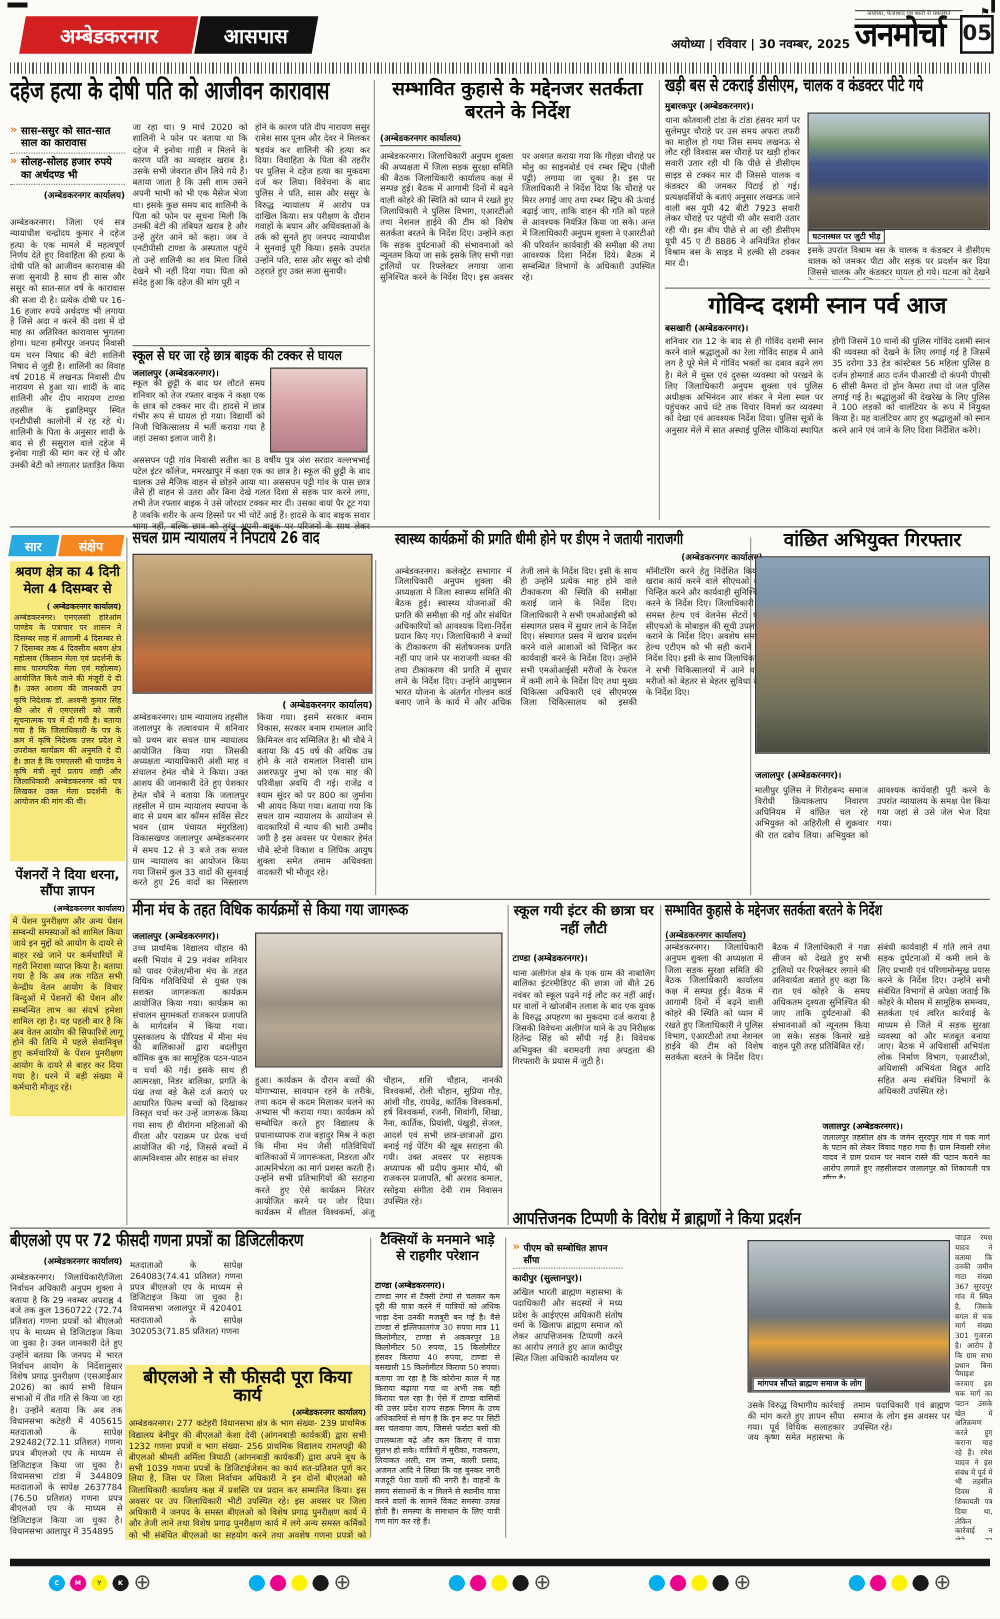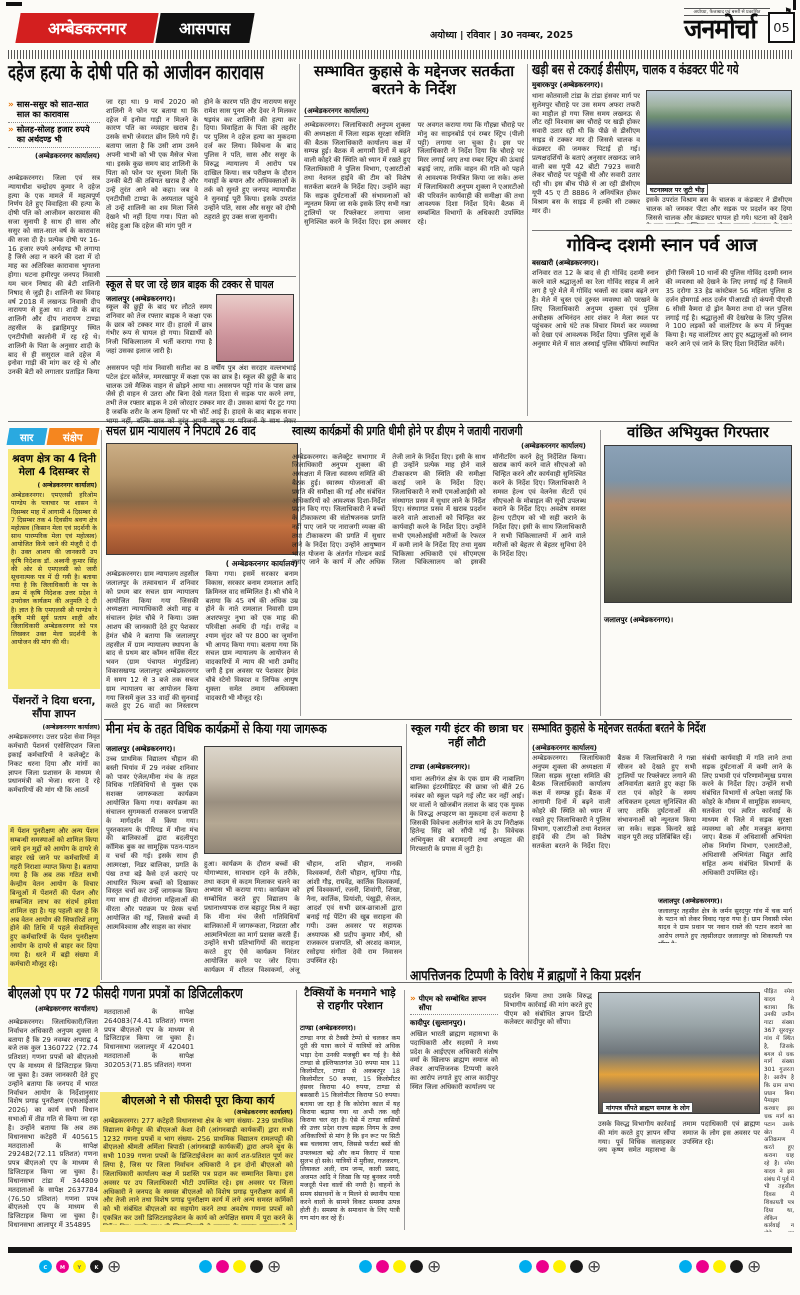--- a/index.html
+++ b/index.html
@@ -38,28 +38,28 @@
   <div class="abs" style="left:6px;top:2px;width:16px;height:4px;background:#111;"></div>
   <div class="abs" style="right:4px;top:0;width:3px;height:10px;background:#111;"></div>
 
   <div class="abs tagred" style="left:18px;top:13px;width:138px;height:30px;font-size:16px;">
     <span class="unskew">अम्बेडकरनगर</span>
   </div>
   <div class="abs tagblack" style="left:158px;top:13px;width:94px;height:30px;font-size:16px;">
     <span class="unskew">आसपास</span>
   </div>
 
-  <div class="abs" style="left:430px;top:28px;width:250px;font-size:9.5px;font-weight:bold;color:#111;">अयोध्या | रविवार | 30 नवम्बर, 2025</div>
+  <div class="abs" style="left:430px;top:28px;width:250px;text-align:right;font-size:9.5px;font-weight:bold;color:#111;">अयोध्या | रविवार | 30 नवम्बर, 2025</div>
 
   <div class="abs ctr" style="left:684px;top:8px;width:86px;font-size:4.6px;color:#333;border-top:1px solid #555;border-bottom:1px solid #555;line-height:1.4;">अयोध्या, फैजाबाद एवं बस्ती से प्रकाशित</div>
   <div class="abs hl nw" style="left:684px;top:14px;width:86px;font-size:27px;transform:scaleX(.92);letter-spacing:-1px;">जनमोर्चा</div>
 
   <div class="abs" style="left:768px;top:12px;width:27px;height:31px;border:2px solid #111;background:#fff;box-sizing:border-box;text-align:center;">
     <span class="abs" style="left:14px;top:-8px;font-size:9px;color:#111;">⚑</span>
-    <span style="font-size:13px;font-weight:normal;line-height:27px;">05</span>
+    <span style="font-size:17px;font-weight:bold;line-height:27px;">05</span>
   </div>
 
   <div class="abs stripbar" style="left:8px;top:50px;width:784px;height:9px;"></div>
 
   <div class="abs hr" style="left:8px;top:421px;width:784px;"></div>
   <div class="abs hr" style="left:104px;top:719px;width:688px;"></div>
   <div class="abs hr" style="left:8px;top:982px;width:784px;"></div>
   <div class="abs vr" style="left:299px;top:64px;height:352px;"></div>
   <div class="abs vr" style="left:527px;top:64px;height:352px;"></div>
   <div class="abs vr" style="left:101px;top:430px;height:550px;"></div>
@@ -131,44 +131,44 @@
       </div>
     </div>
     <div class="yellow" style="margin-top:4px;padding:3px;box-sizing:border-box;height:240px;overflow:hidden;">
       <div class="hl ctr" style="font-size:10.5px;line-height:1.25;">श्रवण क्षेत्र का 4 दिनी मेला 4 दिसम्बर से</div>
       <div class="office ctr" style="font-size:6.2px;margin-top:2px;">( अम्बेडकरनगर कार्यालय)</div>
       <div class="bodytxt small" style="height:188px;margin-top:2px;">अम्बेडकरनगर। एमएलसी हरिओम पाण्डेय के पत्राचार पर शासन ने दिसम्बर माह में आगामी 4 दिसम्बर से 7 दिसम्बर तक 4 दिवसीय श्रवण क्षेत्र महोत्सव (किसान मेला एवं प्रदर्शनी के साथ पारम्परिक मेला एवं महोत्सव) आयोजित किये जाने की मंजूरी दे दी है। उक्त आशय की जानकारी उप कृषि निदेशक डॉ. अश्वनी कुमार सिंह की ओर से एमएलसी को जारी सूचनात्मक पत्र में दी गयी है। बताया गया है कि जिलाधिकारी के पत्र के क्रम में कृषि निदेशक उत्तर प्रदेश ने उपरोक्त कार्यक्रम की अनुमति दे दी है। ज्ञात है कि एमएलसी श्री पाण्डेय ने कृषि मंत्री सूर्य प्रताप शाही और जिलाधिकारी अम्बेडकरनगर को पत्र लिखकर उक्त मेला प्रदर्शनी के आयोजन की मांग की थी।</div>
     </div>
     <div style="margin-top:5px;">
       <div class="hl ctr" style="font-size:10.5px;line-height:1.25;">पेंशनरों ने दिया धरना, सौंपा ज्ञापन</div>
       <div class="office ctr" style="font-size:6.2px;margin-top:2px;">(अम्बेडकरनगर कार्यालय)</div>
-      <div class="bodytxt" style="height:92px;margin-top:2px;">अम्बेडकरनगर। उत्तर प्रदेश सेवा निवृत कर्मचारी पेंशनर्स एसोसिएशन जिला इकाई कर्मचारियों ने कलेक्ट्रेट के निकट धरना दिया और मांगों का ज्ञापन जिला प्रशासन के माध्यम से प्रधानमंत्री को भेजा। धरना दे रहे कर्मचारियों की मांग थी कि आठवें</div>
       <div class="bodytxt yellow" style="height:162px;padding:2px;box-sizing:border-box;">में पेंशन पुनरीक्षण और अन्य पेंशन सम्बन्धी समस्याओं को शामिल किया जाये इन मुद्दों को आयोग के दायरे से बाहर रखे जाने पर कर्मचारियों में गहरी निराशा व्याप्त किया है। बताया गया है कि अब तक गठित सभी केन्द्रीय वेतन आयोग के विचार बिन्दुओं में पेंशनरों की पेंशन और सम्बन्धित लाभ का संदर्भ हमेशा शामिल रहा है। यह पहली बार है कि अब वेतन आयोग की सिफारिशें लागू होने की तिथि में पहले सेवानिवृत्त हुए कर्मचारियों के पेंशन पुनरीक्षण आयोग के दायरे से बाहर कर दिया गया है। धरने में बड़ी संख्या में कर्मचारी मौजूद रहे।</div>
     </div>
   </div>
 
   <div class="abs" style="left:106px;top:424px;width:192px;height:294px;">
     <div class="hl nw" style="font-size:13px;transform:scaleX(.78);">सचल ग्राम न्यायालय ने निपटाये 26 वाद</div>
     <div class="photo" style="width:192px;height:112px;margin-top:5px;background:linear-gradient(180deg,#cbae85 0%,#b5946a 28%,#8a6b4a 52%,#c4713f 74%,#99502e 100%),repeating-linear-gradient(90deg,rgba(120,80,40,.25) 0 6px,transparent 6px 18px);"></div>
     <div class="office" style="margin-top:3px;font-size:7.5px;">( अम्बेडकरनगर कार्यालय)</div>
     <div class="bodytxt cols2" style="height:146px;margin-top:2px;">अम्बेडकरनगर। ग्राम न्यायालय तहसील जलालपुर के तत्वावधान में शनिवार को प्रथम बार सचल ग्राम न्यायालय आयोजित किया गया जिसकी अध्यक्षता न्यायाधिकारी अंशी माह व संचालन हेमंत चौबे ने किया। उक्त आशय की जानकारी देते हुए पेशकार हेमंत चौबे ने बताया कि जलालपुर तहसील में ग्राम न्यायालय स्थापना के बाद से प्रथम बार कॉमन सर्विस सेंटर भवन (ग्राम पंचायत मंगुरडिला) विकासखण्ड जलालपुर अम्बेडकरनगर में समय 12 से 3 बजे तक सचल ग्राम न्यायालय का आयोजन किया गया जिसमें कुल 33 वादों की सुनवाई करते हुए 26 वादों का निस्तारण किया गया। इसमें सरकार बनाम विकास, सरकार बनाम रामलाल आदि क्रिमिनल वाद सम्मिलित है। श्री चौबे ने बताया कि 45 वर्ष की अधिक उम्र होने के नाते रामलाल निवासी ग्राम अशरफपुर नुभा को एक माह की परिवीक्षा अवधि दी गई। राजेंद्र व श्याम सुंदर को पर 800 का जुर्माना भी आयद किया गया। बताया गया कि सचल ग्राम न्यायालय के आयोजन से वादकारियों में न्याय की भारी उम्मीद जगी है इस अवसर पर पेशकार हेमंत चौबे स्टेनो विकाश व लिपिक आयुष शुक्ला समेत तमाम अधिवक्ता वादकारी भी मौजूद रहे।</div>
   </div>
 
-  <div class="abs" style="left:292px;top:424px;width:294px;height:294px;">
+  <div class="abs" style="left:316px;top:424px;width:294px;height:294px;">
     <div class="hl nw" style="font-size:12.5px;transform:scaleX(.76);">स्वास्थ्य कार्यक्रमों की प्रगति धीमी होने पर डीएम ने जतायी नाराजगी</div>
     <div class="office" style="margin-top:3px;">(अम्बेडकरनगर कार्यालय)</div>
     <div class="bodytxt cols3" style="height:262px;margin-top:3px;">अम्बेडकरनगर। कलेक्ट्रेट सभागार में जिलाधिकारी अनुपम शुक्ला की अध्यक्षता में जिला स्वास्थ्य समिति की बैठक हुई। स्वास्थ्य योजनाओं की प्रगति की समीक्षा की गई और संबंधित अधिकारियों को आवश्यक दिशा-निर्देश प्रदान किए गए। जिलाधिकारी ने बच्चों के टीकाकरण की संतोषजनक प्रगति नहीं पाए जाने पर नाराजगी व्यक्त की तथा टीकाकरण की प्रगति में सुधार लाने के निर्देश दिए। उन्होंने आयुष्मान भारत योजना के अंतर्गत गोल्डन कार्ड बनाए जाने के कार्य में और अधिक तेजी लाने के निर्देश दिए। इसी के साथ ही उन्होंने प्रत्येक माह होने वाले टीकाकरण की स्थिति की समीक्षा कराई जाने के निर्देश दिए। जिलाधिकारी ने सभी एमओआईसी को संस्थागत प्रसव में सुधार लाने के निर्देश दिए। संस्थागत प्रसव में खराब प्रदर्शन करने वाले आशाओं को चिन्हित कर कार्यवाही करने के निर्देश दिए। उन्होंने सभी एमओआईसी मरीजों के रेफरल में कमी लाने के निर्देश दिए तथा मुख्य चिकित्सा अधिकारी एवं सीएमएस जिला चिकित्सालय को इसकी मॉनीटरिंग करने हेतु निर्देशित किया। खराब कार्य करने वाले सीएचओ को चिन्हित करने और कार्यवाही सुनिश्चित करने के निर्देश दिए। जिलाधिकारी ने समस्त हेल्थ एवं वेलनेस सेंटरों एवं सीएचओ के मोबाइल की सूची उपलब्ध कराने के निर्देश दिए। अवशेष समस्त हेल्थ एटीएम को भी सही कराने के निर्देश दिए। इसी के साथ जिलाधिकारी ने सभी चिकित्सालयों में आने वाले मरीजों को बेहतर से बेहतर सुविधा देने के निर्देश दिए।</div>
   </div>
 
   <div class="abs" style="left:604px;top:424px;width:188px;height:294px;">
     <div class="hl ctr" style="font-size:15px;">वांछित अभियुक्त गिरफ्तार</div>
     <div class="photo" style="width:188px;height:158px;margin-top:5px;background:linear-gradient(180deg,#8ba1b6 0%,#7d94a8 22%,#b08968 38%,#8a7f60 58%,#6f6f5a 78%,#4a4a3f 100%);"></div>
     <div style="margin-top:4px;">
       <span class="dateline">जलालपुर (अम्बेडकरनगर)।</span>
     </div>
+    <div class="bodytxt cols2" style="height:84px;margin-top:2px;">मालीपुर पुलिस ने गिरोहबन्द समाज विरोधी क्रियाकलाप निवारण अधिनियम में वांछित चल रहे अभियुक्त को अहिरौली से शुक्रवार की रात दबोच लिया। अभियुक्त को आवश्यक कार्यवाही पूरी करने के उपरांत न्यायालय के समक्ष पेश किया गया जहां से उसे जेल भेज दिया गया।</div>
   </div>
 
   <div class="abs" style="left:106px;top:722px;width:296px;height:258px;">
     <div class="hl nw" style="font-size:13px;transform:scaleX(.8);">मीना मंच के तहत विधिक कार्यक्रमों से किया गया जागरूक</div>
     <div class="abs" style="left:0;top:22px;width:92px;height:236px;">
       <div class="dateline">जलालपुर (अम्बेडकरनगर)।</div>
       <div class="bodytxt" style="height:222px;margin-top:2px;">उच्च प्राथमिक विद्यालय चौहान की बस्ती भियांव में 29 नवंबर शनिवार को पावर एंजेल/मीना मंच के तहत विधिक गतिविधियों से युक्त एक सशक्त जागरूकता कार्यक्रम आयोजित किया गया। कार्यक्रम का संचालन सुगमकर्ता राजकरन प्रजापति के मार्गदर्शन में किया गया। पुस्तकालय के पीरियड में मीना मंच की बालिकाओं द्वारा बदलीपुरा कॉमिक बुक का सामूहिक पठन-पाठन व चर्चा की गई। इसके साथ ही आत्मरक्षा, निडर बालिका, प्रगति के पंख तथा बड़े कैसे दर्ज कराएं पर आधारित फिल्म बच्चों को दिखाकर विस्तृत चर्चा कर उन्हें जागरूक किया गया साथ ही वीरांगना महिलाओं की वीरता और पराक्रम पर प्रेरक चर्चा आयोजित की गई, जिससे बच्चों में आत्मविश्वास और साहस का संचार</div>
     </div>
     <div class="abs photo" style="left:98px;top:24px;width:198px;height:108px;background:linear-gradient(180deg,#dcd6cb 0%,#c8beae 28%,#9a8f80 52%,#b5a893 72%,#8f8475 100%);"></div>
     <div class="abs bodytxt cols2" style="left:98px;top:138px;width:198px;height:120px;">हुआ। कार्यक्रम के दौरान बच्चों की योगाभ्यास, सावधान रहने के तरीके, तथा कदम से कदम मिलाकर चलने का अभ्यास भी कराया गया। कार्यक्रम को सम्बोधित करते हुए विद्यालय के प्रधानाध्यापक राज बहादुर मिश्र ने कहा कि मीना मंच जैसी गतिविधियाँ बालिकाओं में जागरूकता, निडरता और आत्मनिर्भरता का मार्ग प्रशस्त करती हैं। उन्होंने सभी प्रतिभागियों की सराहना करते हुए ऐसे कार्यक्रम निरंतर आयोजित करने पर जोर दिया। कार्यक्रम में शीतल विश्वकर्मा, अंजू चौहान, शशि चौहान, नानकी विश्वकर्मा, रोली चौहान, सुप्रिया गौड़, आंशी गौड़, राघवेंद्र, कार्तिक विश्वकर्मा, हर्ष विश्वकर्मा, रजनी, शिवांगी, शिखा, नैना, कार्तिक, प्रियांशी, पंखुड़ी, सेजल, आदर्श एवं सभी छात्र-छात्राओं द्वारा बनाई गई पेंटिंग की खूब सराहना की गयी। उक्त अवसर पर सहायक अध्यापक श्री प्रदीप कुमार मौर्य, श्री राजकरन प्रजापति, श्री अरशद कमाल, रसोइया संगीता देवी राम निवासन उपस्थित रहे।</div>
@@ -195,21 +195,21 @@
     </div>
   </div>
 
   <div class="abs" style="left:8px;top:986px;width:288px;height:246px;">
     <div class="hl nw" style="font-size:14px;transform:scaleX(.76);">बीएलओ एप पर 72 फीसदी गणना प्रपत्रों का डिजिटलीकरण</div>
     <div class="office ctr" style="width:90px;margin-top:3px;font-size:6.8px;">(अम्बेडकरनगर कार्यालय)</div>
     <div class="abs bodytxt" style="left:0;top:32px;width:90px;height:214px;">अम्बेडकरनगर। जिलाधिकारी/जिला निर्वाचन अधिकारी अनुपम शुक्ला ने बताया है कि 29 नवम्बर अपराह्न 4 बजे तक कुल 1360722 (72.74 प्रतिशत) गणना प्रपत्रों को बीएलओ एप के माध्यम से डिजिटाइज किया जा चुका है। उक्त जानकारी देते हुए उन्होंने बताया कि जनपद में भारत निर्वाचन आयोग के निर्देशानुसार विशेष प्रगाढ़ पुनरीक्षण (एसआईआर 2026) का कार्य सभी विधान सभाओं में तीव्र गति से किया जा रहा है। उन्होंने बताया कि अब तक विधानसभा कटेहरी में 405615 मतदाताओं के सापेक्ष 292482(72.11 प्रतिशत) गणना प्रपत्र बीएलओ एप के माध्यम से डिजिटाइज किया जा चुका है। विधानसभा टांडा में 344809 मतदाताओं के सापेक्ष 2637784 (76.50 प्रतिशत) गणना प्रपत्र बीएलओ एप के माध्यम से डिजिटाइज किया जा चुका है। विधानसभा आलापुर में 354895</div>
     <div class="abs bodytxt" style="left:96px;top:22px;width:90px;height:80px;">मतदाताओं के सापेक्ष 264083(74.41 प्रतिशत) गणना प्रपत्र बीएलओ एप के माध्यम से डिजिटाइज किया जा चुका है। विधानसभा जलालपुर में 420401 मतदाताओं के सापेक्ष 302053(71.85 प्रतिशत) गणना</div>
 
     <div class="abs yellow" style="left:92px;top:106px;width:196px;height:140px;padding:3px;box-sizing:border-box;overflow:hidden;">
-      <div class="hl ctr" style="font-size:11px;">बीएलओ ने सौ फीसदी पूरा किया कार्य</div>
+      <div class="hl ctr" style="font-size:14px;">बीएलओ ने सौ फीसदी पूरा किया कार्य</div>
       <div class="office ctr" style="font-size:6.4px;">(अम्बेडकरनगर कार्यालय)</div>
       <div class="bodytxt" style="height:108px;margin-top:1px;">अम्बेडकरनगर। 277 कटेहरी विधानसभा क्षेत्र के भाग संख्या- 239 प्राथमिक विद्यालय बेनीपुर की बीएलओ केशा देवी (आंगनबाड़ी कार्यकर्त्री) द्वारा सभी 1232 गणना प्रपत्रों व भाग संख्या- 256 प्राथमिक विद्यालय रामलपट्टी की बीएलओ श्रीमती अर्मिला त्रिपाठी (आंगनबाड़ी कार्यकर्त्री) द्वारा अपने बूथ के सभी 1039 गणना प्रपत्रों के डिजिटाईजेशन का कार्य शत-प्रतिशत पूर्ण कर लिया है, जिस पर जिला निर्वाचन अधिकारी ने इन दोनों बीएलओ को जिलाधिकारी कार्यालय कक्ष में प्रशस्ति पत्र प्रदान कर सम्मानित किया। इस अवसर पर उप जिलाधिकारी भीटी उपस्थित रहे। इस अवसर पर जिला अधिकारी ने जनपद के समस्त बीएलओ को विशेष प्रगाढ़ पुनरीक्षण कार्य में और तेजी लाने तथा विशेष प्रगाढ़ पुनरीक्षण कार्य में लगे अन्य समस्त कर्मिकों को भी संबंधित बीएलओ का सहयोग करने तथा अवशेष गणना प्रपत्रों को एकत्रित कर उसी डिजिटलाइजेशन के कार्य को अपेक्षित समय में पूरा करने के निर्देश दिए। इसके साथ ही जिलाधिकारी ने जनपद के समस्त मतदाताओं से अपील की है कि समस्त मतदाता अपना गणना प्रपत्र तत्काल भरकर बीएलओ को उपलब्ध कराएं।</div>
     </div>
   </div>
 
   <div class="abs" style="left:300px;top:986px;width:100px;height:246px;">
     <div class="hl ctr" style="font-size:10.5px;line-height:1.25;">टैक्सियों के मनमाने भाड़े से राहगीर परेशान</div>
     <div style="margin-top:3px;"><span class="dateline" style="font-size:6.5px;">टाण्डा (अम्बेडकरनगर)।</span></div>
     <div class="bodytxt small" style="height:198px;">टाण्डा नगर से टैक्सी टेम्पो से चलकर कम दूरी की यात्रा करने में यात्रियों को अधिक भाड़ा देना उनकी मजबूरी बन गई है। वैसे टाण्डा से इल्तिफातगंज 30 रुपया मात्र 11 किलोमीटर, टाण्डा से अकबरपुर 18 किलोमीटर 50 रुपया, 15 किलोमीटर हंसवर किराया 40 रुपया, टाण्डा से बसखारी 15 किलोमीटर किराया 50 रुपया। बताया जा रहा है कि कोरोना काल में यह किराया बढ़ाया गया था अभी तक वही किराया चल रहा है। ऐसे में टाण्डा वासियों की उत्तर प्रदेश राज्य सड़क निगम के उच्च अधिकारियों से मांग है कि इन रूट पर सिटी बस चलवाया जाय, जिससे फर्राटा बसों की उपलब्धता बढ़े और कम किराए में यात्रा सुलभ हो सके। यात्रियों में मुरीका, गजकरण, लियाकत अली, राम जन्म, काली प्रसाद, अजमत आदि ने लिखा कि यह बुनकर नगरी मजदूरी पेशा वालों की नगरी है। वाहनों के समय संसाधनों के न मिलने से स्थानीय यात्रा करने वालों के सामने विकट समस्या उत्पन्न होती है। समस्या के समाधान के लिए यात्री गण मांग कर रहे हैं।</div>
   </div>
@@ -217,21 +217,20 @@
   <div class="abs" style="left:410px;top:944px;width:350px;height:246px;margin-top:24px;">
     <div class="hl nw" style="font-size:13.5px;transform:scaleX(.82);">आपत्तिजनक टिप्पणी के विरोध में ब्राह्मणों ने किया प्रदर्शन</div>
     <div class="abs" style="left:0;top:24px;width:88px;">
       <div class="bullet-row">
         <span class="chev">»</span>
         <span class="bullet-txt" style="font-size:7.2px;">पीएम को सम्बोधित ज्ञापन सौंपा</span>
       </div>
       <div class="dateline" style="margin-top:3px;">कादीपुर (सुल्तानपुर)।</div>
       <div class="bodytxt" style="height:162px;margin-top:3px;">अखिल भारती ब्राह्मण महासभा के पदाधिकारी और सदस्यों ने मध्य प्रदेश के आईएएस अधिकारी संतोष वर्मा के खिलाफ ब्राह्मण समाज को लेकर आपत्तिजनक टिप्पणी करने का आरोप लगाते हुए आज कादीपुर स्थित जिला अधिकारी कार्यालय पर</div>
     </div>
-    <div class="abs bodytxt" style="left:94px;top:24px;width:88px;height:220px;">प्रदर्शन किया तथा उसके विरुद्ध विभागीय कार्रवाई की मांग करते हुए पीएम को संबोधित ज्ञापन डिप्टी कलेक्टर कादीपुर को सौंपा।</div>
     <div class="abs photo" style="left:188px;top:24px;width:162px;height:122px;background:linear-gradient(180deg,#bcc6cb 0%,#9aa5a8 26%,#6e757a 50%,#e3a23c 68%,#7a6a5f 84%,#55504a 100%);"></div>
     <div class="abs cap" style="left:192px;top:134px;">मांगपत्र सौंपते ब्राह्मण समाज के लोग</div>
     <div class="abs bodytxt cols2" style="left:188px;top:152px;width:162px;height:92px;">उसके विरुद्ध विभागीय कार्रवाई की मांग करते हुए ज्ञापन सौंपा गया। पूर्व विधिक सलाहकार जय कृष्ण समेत महासभा के तमाम पदाधिकारी एवं ब्राह्मण समाज के लोग इस अवसर पर उपस्थित रहे।</div>
   </div>
 
   <div class="abs bodytxt" style="left:764px;top:988px;width:30px;height:244px;font-size:5.8px;line-height:1.35;">पीड़ित रमेश यादव ने बताया कि उनकी जमीन गाटा संख्या 367 सुरदपुर गांव में स्थित है, जिसके बगल से चक मार्ग संख्या 301 गुजरता है। आरोप है कि ग्राम सभा प्रधान बिना पैमाइश करवाए इस चक मार्ग का पटान उसके खेत में अतिक्रमण करते हुए कराना चाह रहे हैं। रमेश यादव ने इस संबंध में पूर्व में भी तहसील दिवस में शिकायती पत्र दिया था, लेकिन कार्रवाई न होने का आरोप है। गांव में चक मार्ग को लेकर दोनों पक्षों के बीच विवाद बढ़ने की आशंका जताई जा रही है।</div>
 
   <div class="abs" style="left:8px;top:1247px;width:784px;height:6px;background:#151515;"></div>
 
   <div class="abs" style="left:0;top:1260px;width:800px;display:flex;justify-content:space-around;">

